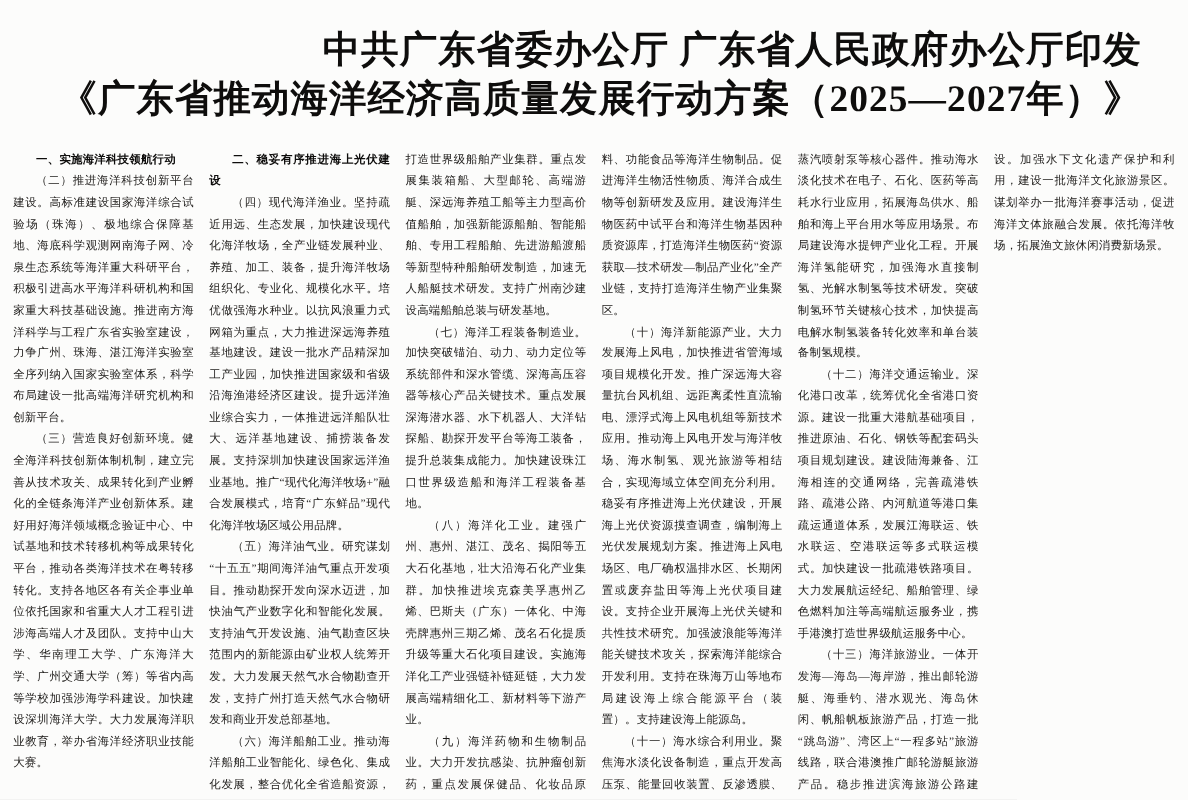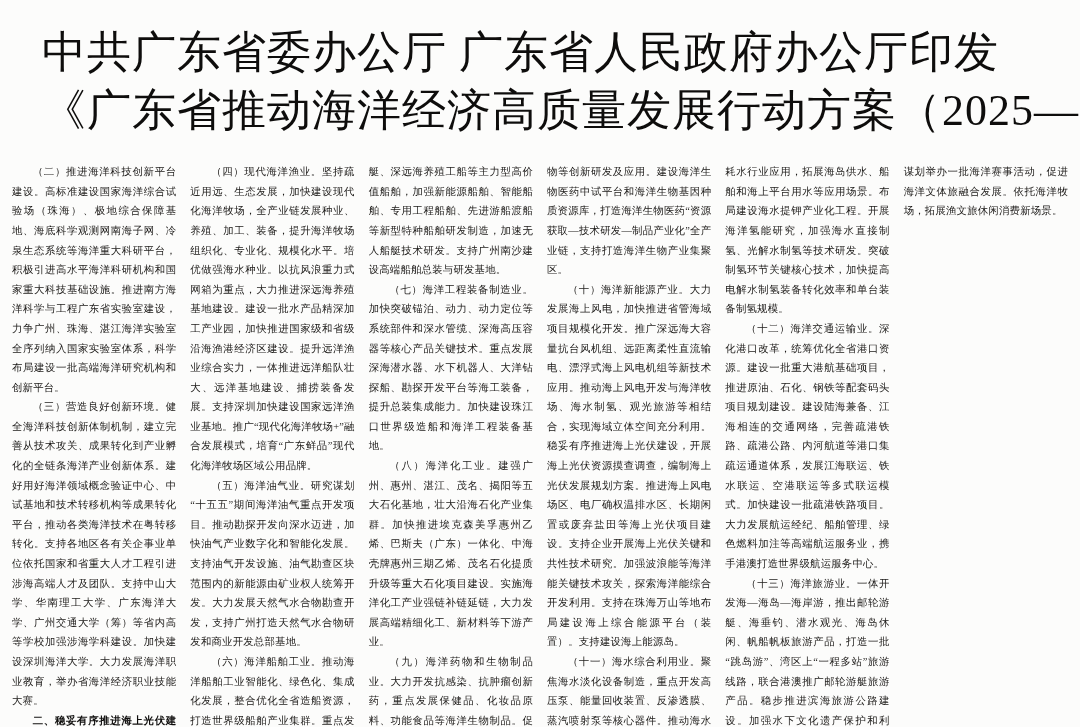--- a/index.html
+++ b/index.html
@@ -3,22 +3,22 @@
 <meta charset="utf-8">
 <style>
   html,body{margin:0;padding:0;background:#e8e8e6;}
   .page{
     width:1080px;height:727px;margin:0 auto;background:#fcfcfb;
     box-sizing:border-box;padding:14px 12px 10px 12px;overflow:hidden;
     font-family:"Liberation Serif","DejaVu Serif",serif;color:#171513;
   }
   .masthead{padding:10px 30px 16px 30px;}
   .title{
-    margin:0;text-align:left;font-weight:400;color:#0e0d0c;
-    font-size:44px;line-height:1.32;letter-spacing:1px;
+    margin:0;text-align:right;font-weight:700;color:#0e0d0c;
+    font-size:34px;line-height:1.32;letter-spacing:1px;
   }
   .title .tl{display:block;white-space:nowrap;}
   .columns{
     height:596px;margin-top:6px;
     column-count:6;column-gap:14px;column-fill:auto;
     overflow:hidden;
     text-align:justify;
   }
   .blk{
     margin:0;text-indent:2em;
@@ -32,20 +32,21 @@
 
 <div class="page">
   <header class="masthead">
     <h1 class="title">
       <span class="tl">中共广东省委办公厅 广东省人民政府办公厅印发</span>
       <span class="tl">《广东省推动海洋经济高质量发展行动方案（2025—2027年）》</span>
     </h1>
   </header>
   <main class="columns">
 
+      <p class="blk blk-h">一、实施海洋科技领航行动</p>
       <p class="blk">（二）推进海洋科技创新平台建设。高标准建设国家海洋综合试验场（珠海）、极地综合保障基地、海底科学观测网南海子网、冷泉生态系统等海洋重大科研平台，积极引进高水平海洋科研机构和国家重大科技基础设施。推进南方海洋科学与工程广东省实验室建设，力争广州、珠海、湛江海洋实验室全序列纳入国家实验室体系，科学布局建设一批高端海洋研究机构和创新平台。</p>
       <p class="blk">（三）营造良好创新环境。健全海洋科技创新体制机制，建立完善从技术攻关、成果转化到产业孵化的全链条海洋产业创新体系。建好用好海洋领域概念验证中心、中试基地和技术转移机构等成果转化平台，推动各类海洋技术在粤转移转化。支持各地区各有关企事业单位依托国家和省重大人才工程引进涉海高端人才及团队。支持中山大学、华南理工大学、广东海洋大学、广州交通大学（筹）等省内高等学校加强涉海学科建设。加快建设深圳海洋大学。大力发展海洋职业教育，举办省海洋经济职业技能大赛。</p>
       <p class="blk blk-h">二、稳妥有序推进海上光伏建设</p>
       <p class="blk">（四）现代海洋渔业。坚持疏近用远、生态发展，加快建设现代化海洋牧场，全产业链发展种业、养殖、加工、装备，提升海洋牧场组织化、专业化、规模化水平。培优做强海水种业。以抗风浪重力式网箱为重点，大力推进深远海养殖基地建设。建设一批水产品精深加工产业园，加快推进国家级和省级沿海渔港经济区建设。提升远洋渔业综合实力，一体推进远洋船队壮大、远洋基地建设、捕捞装备发展。支持深圳加快建设国家远洋渔业基地。推广“现代化海洋牧场+”融合发展模式，培育“广东鲜品”现代化海洋牧场区域公用品牌。</p>
       <p class="blk">（五）海洋油气业。研究谋划“十五五”期间海洋油气重点开发项目。推动勘探开发向深水迈进，加快油气产业数字化和智能化发展。支持油气开发设施、油气勘查区块范围内的新能源由矿业权人统筹开发。大力发展天然气水合物勘查开发，支持广州打造天然气水合物研发和商业开发总部基地。</p>
       <p class="blk">（六）海洋船舶工业。推动海洋船舶工业智能化、绿色化、集成化发展，整合优化全省造船资源，打造世界级船舶产业集群。重点发展集装箱船、大型邮轮、高端游艇、深远海养殖工船等主力型高价值船舶，加强新能源船舶、智能船舶、专用工程船舶、先进游船渡船等新型特种船舶研发制造，加速无人船艇技术研发。支持广州南沙建设高端船舶总装与研发基地。</p>
       <p class="blk">（七）海洋工程装备制造业。加快突破锚泊、动力、动力定位等系统部件和深水管缆、深海高压容器等核心产品关键技术。重点发展深海潜水器、水下机器人、大洋钻探船、勘探开发平台等海工装备，提升总装集成能力。加快建设珠江口世界级造船和海洋工程装备基地。</p>
       <p class="blk">（八）海洋化工业。建强广州、惠州、湛江、茂名、揭阳等五大石化基地，壮大沿海石化产业集群。加快推进埃克森美孚惠州乙烯、巴斯夫（广东）一体化、中海壳牌惠州三期乙烯、茂名石化提质升级等重大石化项目建设。实施海洋化工产业强链补链延链，大力发展高端精细化工、新材料等下游产业。</p>
       <p class="blk">（九）海洋药物和生物制品业。大力开发抗感染、抗肿瘤创新药，重点发展保健品、化妆品原料、功能食品等海洋生物制品。促进海洋生物活性物质、海洋合成生物等创新研发及应用。建设海洋生物医药中试平台和海洋生物基因种质资源库，打造海洋生物医药“资源获取—技术研发—制品产业化”全产业链，支持打造海洋生物产业集聚区。</p>
       <p class="blk">（十）海洋新能源产业。大力发展海上风电，加快推进省管海域项目规模化开发。推广深远海大容量抗台风机组、远距离柔性直流输电、漂浮式海上风电机组等新技术应用。推动海上风电开发与海洋牧场、海水制氢、观光旅游等相结合，实现海域立体空间充分利用。稳妥有序推进海上光伏建设，开展海上光伏资源摸查调查，编制海上光伏发展规划方案。推进海上风电场区、电厂确权温排水区、长期闲置或废弃盐田等海上光伏项目建设。支持企业开展海上光伏关键和共性技术研究。加强波浪能等海洋能关键技术攻关，探索海洋能综合开发利用。支持在珠海万山等地布局建设海上综合能源平台（装置）。支持建设海上能源岛。</p>

